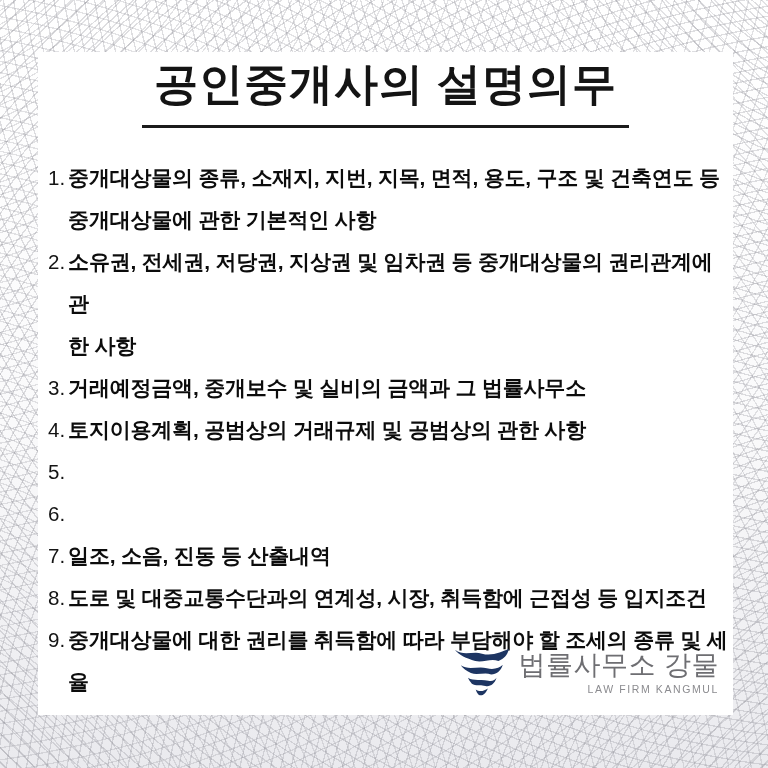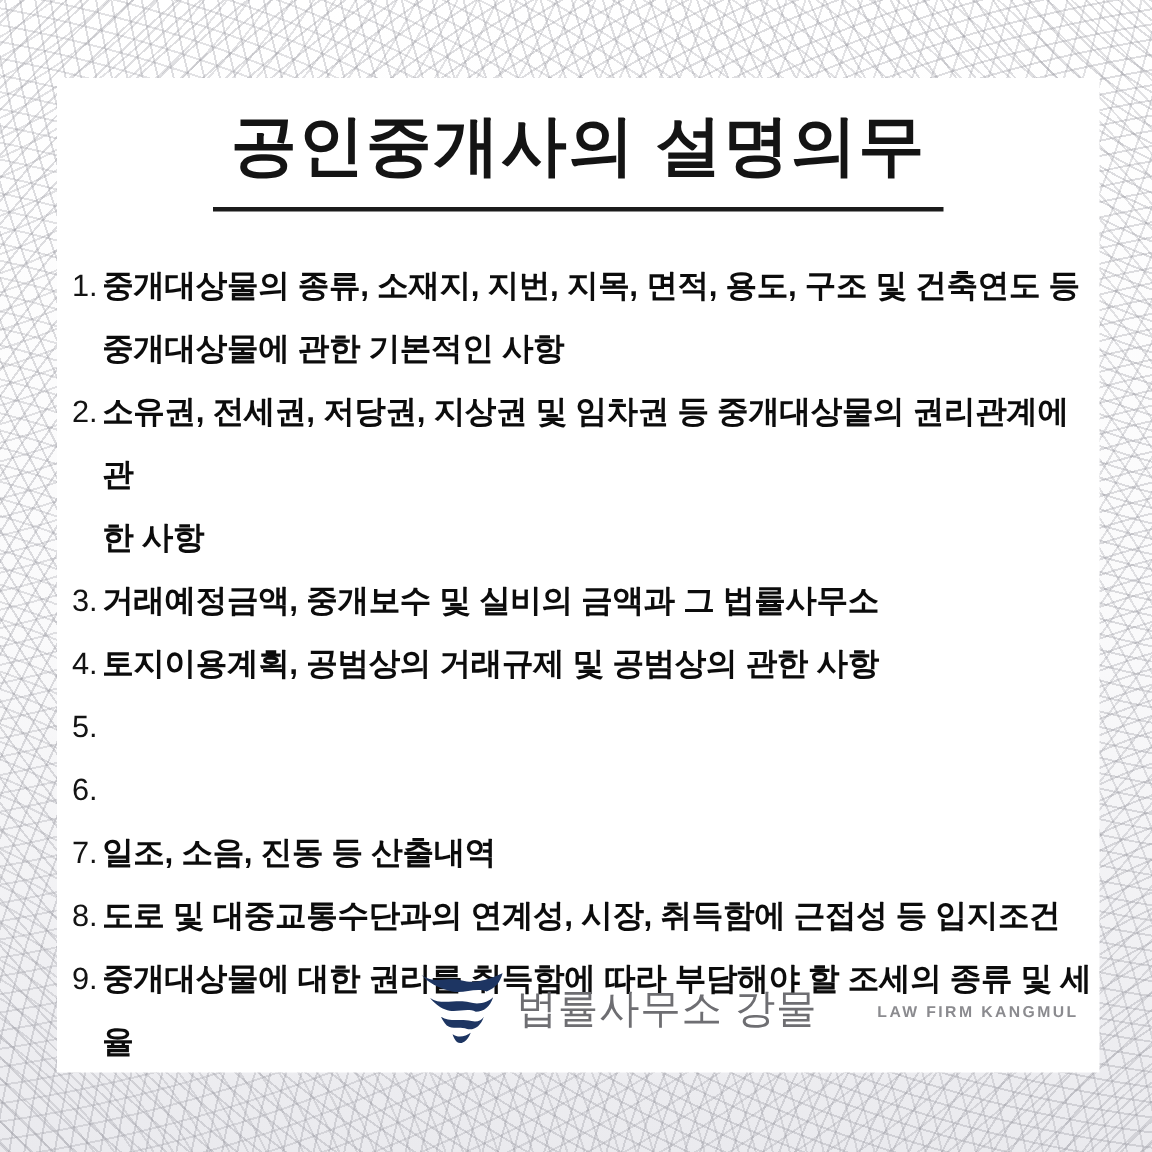--- a/index.html
+++ b/index.html
@@ -33,21 +33,21 @@
     top: 52px;
     width: 695px;
     height: 663px;
     background: #ffffff;
     box-sizing: border-box;
     overflow: hidden;
   }
 
   .title-wrap {
     text-align: center;
-    margin-top: 16px;
+    margin-top: 3px;
   }
   .page-title {
     display: inline-block;
     font-size: 44px;
     font-weight: 600;
     letter-spacing: 1px;
     color: #141414;
     padding: 0 12px 11px 12px;
     border-bottom: 3px solid #1b1b1b;
   }
@@ -86,33 +86,33 @@
     align-items: center;
     gap: 7px;
   }
   .logo-icon {
     width: 58px;
     height: 52px;
     flex: 0 0 auto;
   }
   .logo-text {
     display: flex;
-    flex-direction: row;
-    align-items: center;
+    flex-direction: column;
+    align-items: flex-end;
   }
   .firm-ko {
     font-size: 27px;
     font-weight: 400;
     color: #6e6e72;
     letter-spacing: 0.5px;
     line-height: 1.1;
   }
   .firm-en {
     font-size: 10.5px;
-    font-weight: 700;
+    font-weight: 400;
     color: #8b8b8f;
     letter-spacing: 1.6px;
     margin-top: 3px;
     padding-left: 40px;
   }
 </style>
 </head>
 <body>
 
 <div class="bg"></div>

